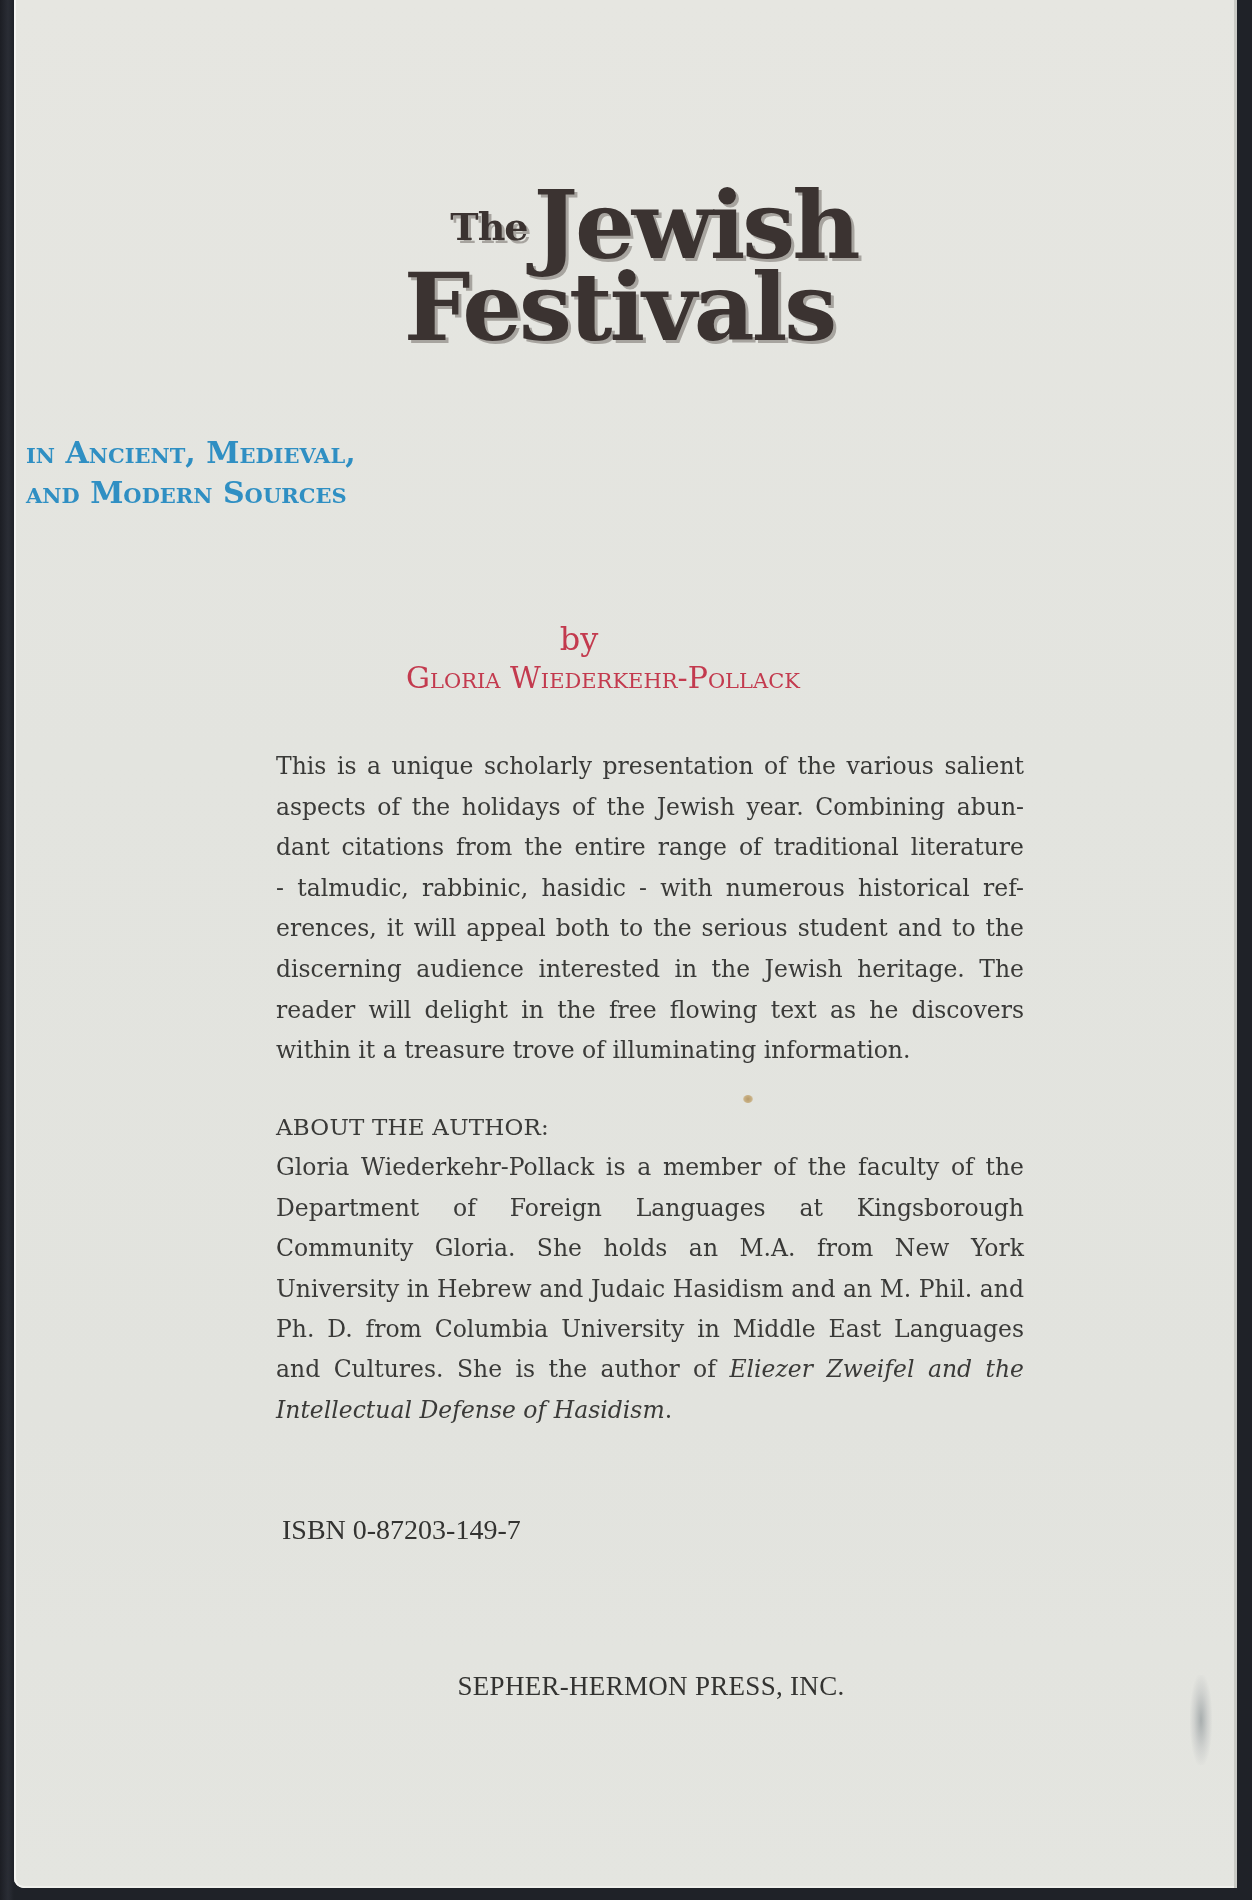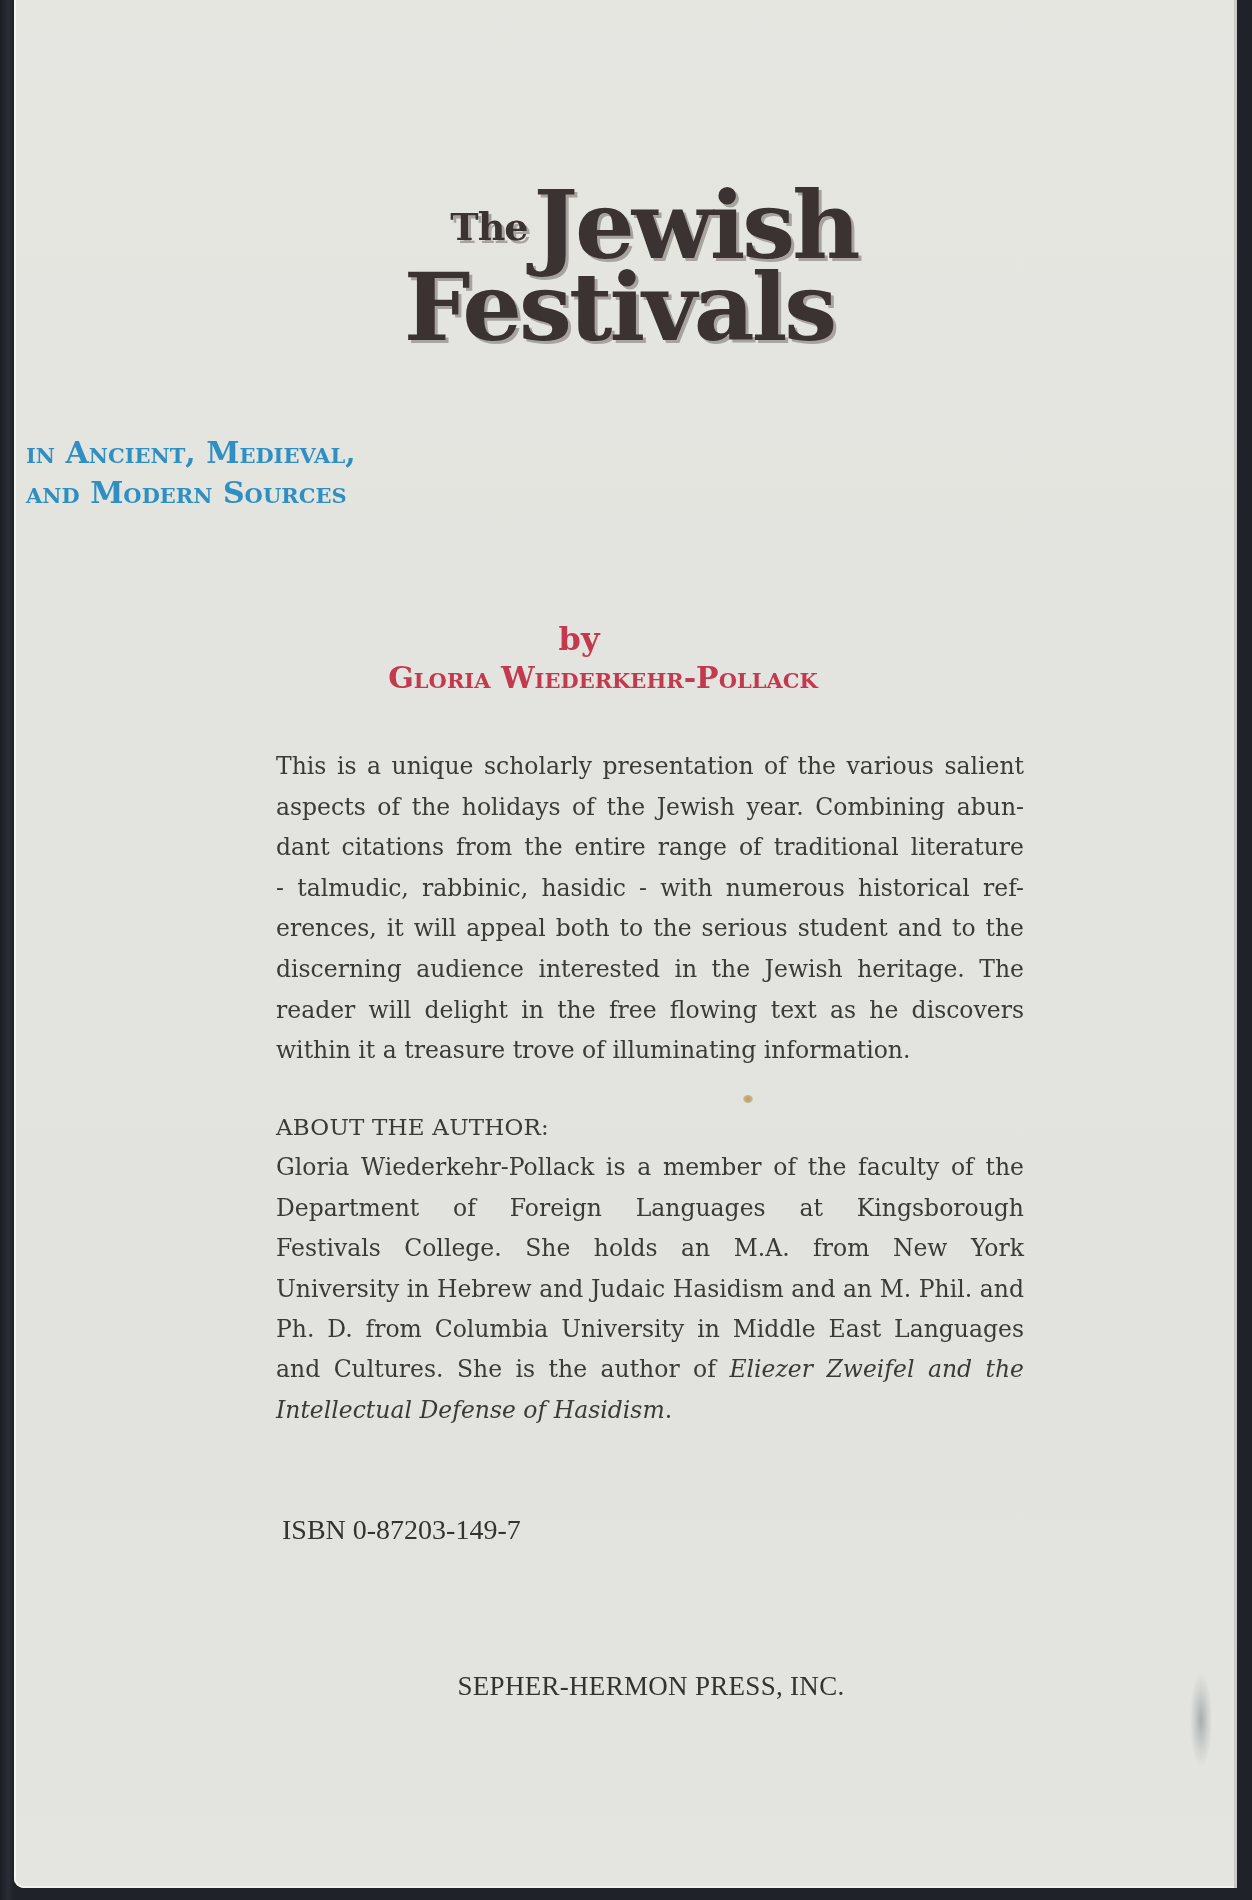--- a/index.html
+++ b/index.html
@@ -97,21 +97,21 @@
       color: #2f8fc3;
       margin-left: 8px;
     }
     .byline {
       position: absolute;
       left: 0;
       width: 1100px;
       top: 620px;
       text-align: center;
       font-family: "DejaVu Serif", serif;
-      font-weight: bold;
+      font-weight: normal;
       color: #c33a4e;
     }
     .by-word {
       font-size: 32px;
       line-height: 38px;
       margin-left: 30px;
     }
     .author-name {
       display: block;
       font-size: 30px;
@@ -229,21 +229,21 @@
       <span class="ln">erences, it will appeal both to the serious student and to the</span>
       <span class="ln">discerning audience interested in the Jewish heritage. The</span>
       <span class="ln">reader will delight in the free flowing text as he discovers</span>
       <span class="ln last">within it a treasure trove of illuminating information.</span>
     </div>
 
     <div class="body-col about">
       <span class="about-heading">ABOUT THE AUTHOR:</span>
       <span class="ln">Gloria Wiederkehr-Pollack is a member of the faculty of the</span>
       <span class="ln">Department of Foreign Languages at Kingsborough</span>
-      <span class="ln">Festivals College. She holds an M.A. from New York</span>
+      <span class="ln">Community Gloria. She holds an M.A. from New York</span>
       <span class="ln">University in Hebrew and Judaic Hasidism and an M. Phil. and</span>
       <span class="ln">Ph. D. from Columbia University in Middle East Languages</span>
       <span class="ln"><span>and Cultures. She is the author of </span><span class="ital">Eliezer Zweifel and the</span></span>
       <span class="ln last"><span class="ital">Intellectual Defense of Hasidism</span><span>.</span></span>
     </div>
 
     <div class="isbn">ISBN 0-87203-149-7</div>
 
     <div class="publisher">
       <span class="pub-name">SEPHER-HERMON PRESS, INC.</span>

